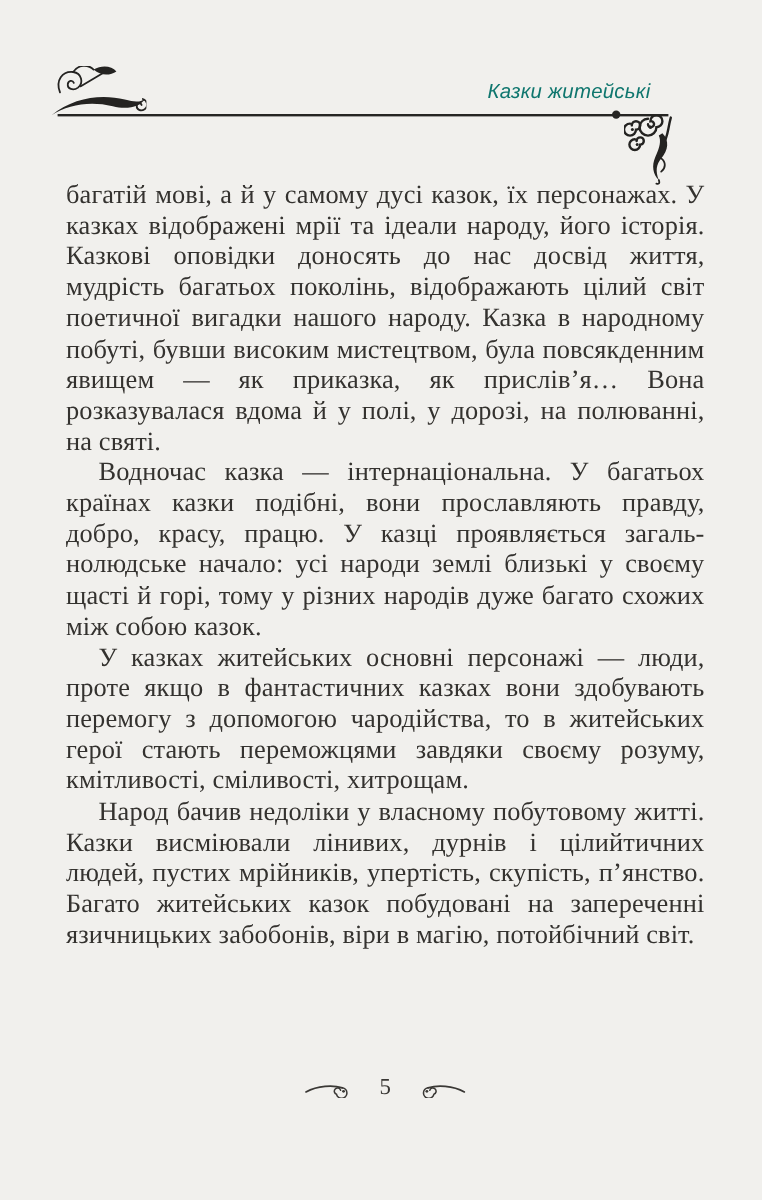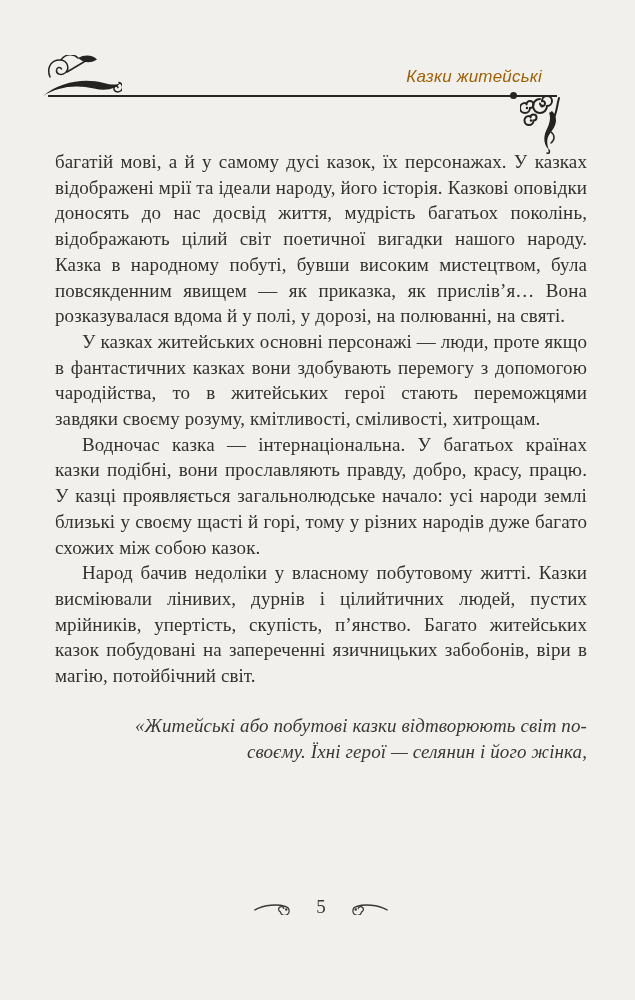--- a/index.html
+++ b/index.html
@@ -21,21 +21,21 @@
 
   
   .running-title {
     position: absolute;
     top: 67px;
     right: 93px;
     font-family: "Liberation Sans", "DejaVu Sans", sans-serif;
     font-style: italic;
     font-size: 17px;
     letter-spacing: 0.2px;
-    color: #a16207;
+    color: #0f766e;
     white-space: nowrap;
   }
   .header-rule {
     position: absolute;
     left: 48px;
     top: 95px;
     width: 509px;
     height: 2px;
     background: #262523;
   }
@@ -64,21 +64,21 @@
   }
 
   
   .text-block {
     position: absolute;
     left: 55px;
     top: 149px;
     width: 532px;
   }
   .text-block p {
-    font-size: 19px;
+    font-size: 22px;
     line-height: 25.7px;
     text-align: justify;
     letter-spacing: 0.1px;
   }
   .text-block p.indent { text-indent: 27px; }
 
   .epigraph {
     margin-top: 24px;
     padding-left: 64px;
     font-size: 19px;
@@ -137,24 +137,23 @@
     <circle cx="44" cy="20" r="3" fill="#242321"></circle>
     <circle cx="14" cy="24" r="2.5" fill="#242321"></circle>
     <circle cx="22" cy="49" r="2.5" fill="#242321"></circle>
     <path d="M64,30 C76,42 74,58 62,72 C54,82 52,92 58,108 C48,98 46,84 52,70 C60,54 62,42 58,34 Z" fill="#242321"></path>
     <path d="M58,108 C60,113 58,116 54,114" fill="none" stroke="#242321" stroke-width="3" stroke-linecap="round"></path>
     <path d="M62,72 C70,78 70,88 62,94" fill="none" stroke="#242321" stroke-width="3" stroke-linecap="round"></path>
   </svg>
 
   <div class="text-block">
     <p>багатій мові, а й у самому дусі казок, їх персонажах. У казках відображені мрії та ідеали народу, його істо­рія. Казкові оповідки доносять до нас досвід життя, мудрість багатьох поколінь, відображають цілий світ поетичної вигадки нашого народу. Казка в народно­му побуті, бувши високим мистецтвом, була повсяк­денним явищем — як приказка, як прислів’я… Вона розказувалася вдома й у полі, у дорозі, на полюванні, на святі.</p>
+    <p class="indent">Водночас казка — інтернаціональна. У багатьох країнах казки подібні, вони прославляють правду, добро, красу, працю. У казці проявляється загаль­нолюдське начало: усі народи землі близькі у своєму щасті й горі, тому у різних народів дуже багато схо­жих між собою казок.</p>
     <p class="indent">У казках житейських основні персонажі — люди, проте якщо в фантастичних казках вони здобувають перемогу з допомогою чародійства, то в житейських герої стають переможцями завдяки своєму розуму, кмітливості, сміливості, хитрощам.</p>
-    <p class="indent">Водночас казка — інтернаціональна. У багатьох країнах казки подібні, вони прославляють правду, добро, красу, працю. У казці проявляється загаль­нолюдське начало: усі народи землі близькі у своєму щасті й горі, тому у різних народів дуже багато схо­жих між собою казок.</p>
     <p class="indent">Народ бачив недоліки у власному побутовому житті. Казки висміювали лінивих, дурнів і цілий­тичних людей, пустих мрійників, упертість, ску­пість, п’янство. Багато житейських казок побудовані на запереченні язичницьких забобонів, віри в магію, потойбічний світ.</p>
-    <div class="epigraph">«Житейські або побутові казки відтворюють світ по-своєму. Їхні герої — селянин і його жінка,</div>
   </div>
 
   <div class="folio-row">
     <svg class="swirl" viewBox="0 0 92 30" aria-hidden="true">
       <path d="M2,20 C22,9 48,8 64,13" fill="none" stroke="#3a3835" stroke-width="3" stroke-linecap="round"></path>
       <path d="M64,13 a9,9 0 1 1 -10,11 a5.5,5.5 0 1 1 7,-7" fill="none" stroke="#3a3835" stroke-width="2.6" stroke-linecap="round"></path>
       <circle cx="66" cy="19" r="2.4" fill="#3a3835"></circle>
     </svg>
     <span class="folio-number">5</span>
     <svg class="swirl" viewBox="0 0 92 30" aria-hidden="true">

